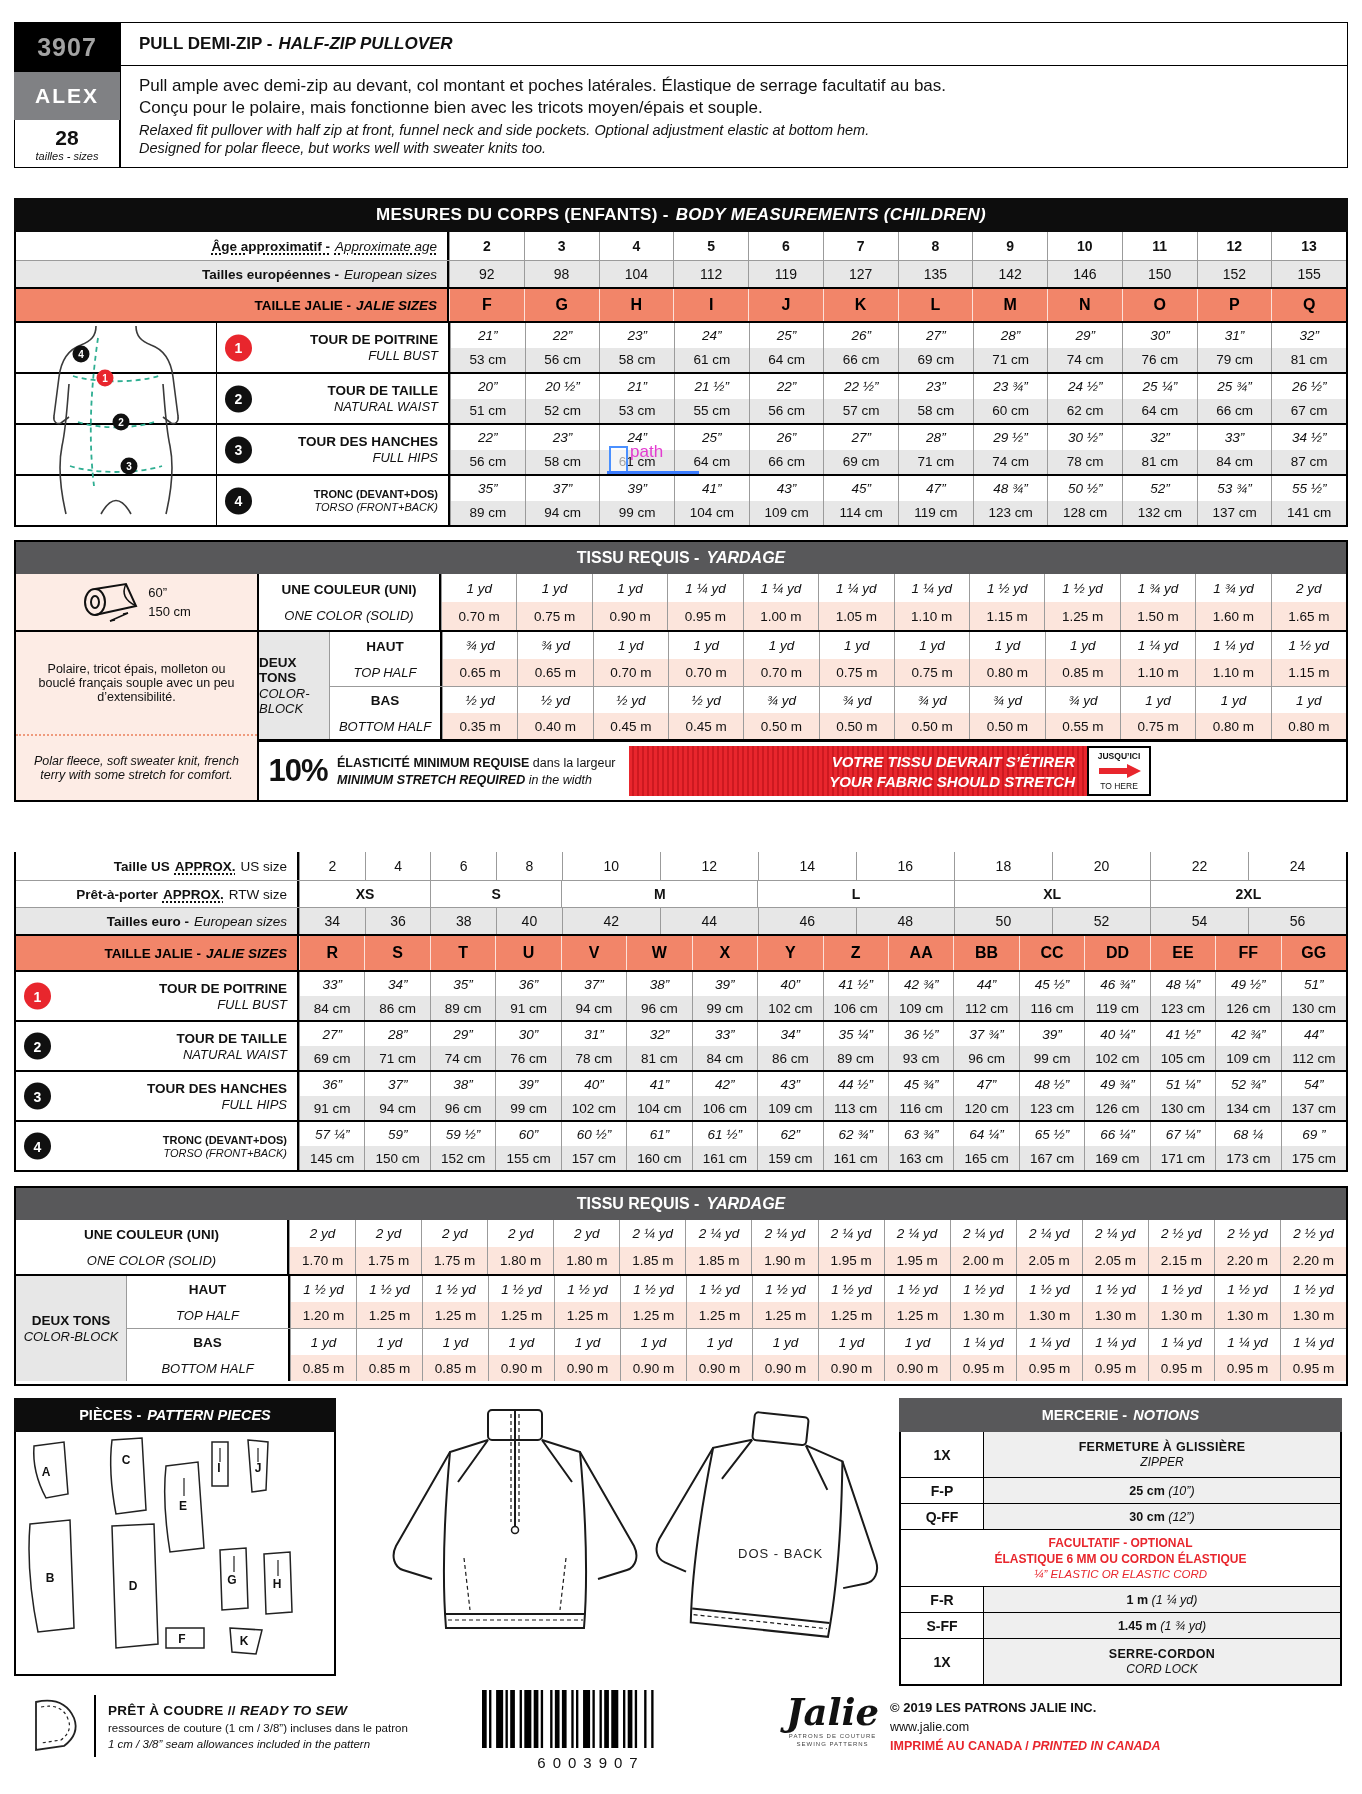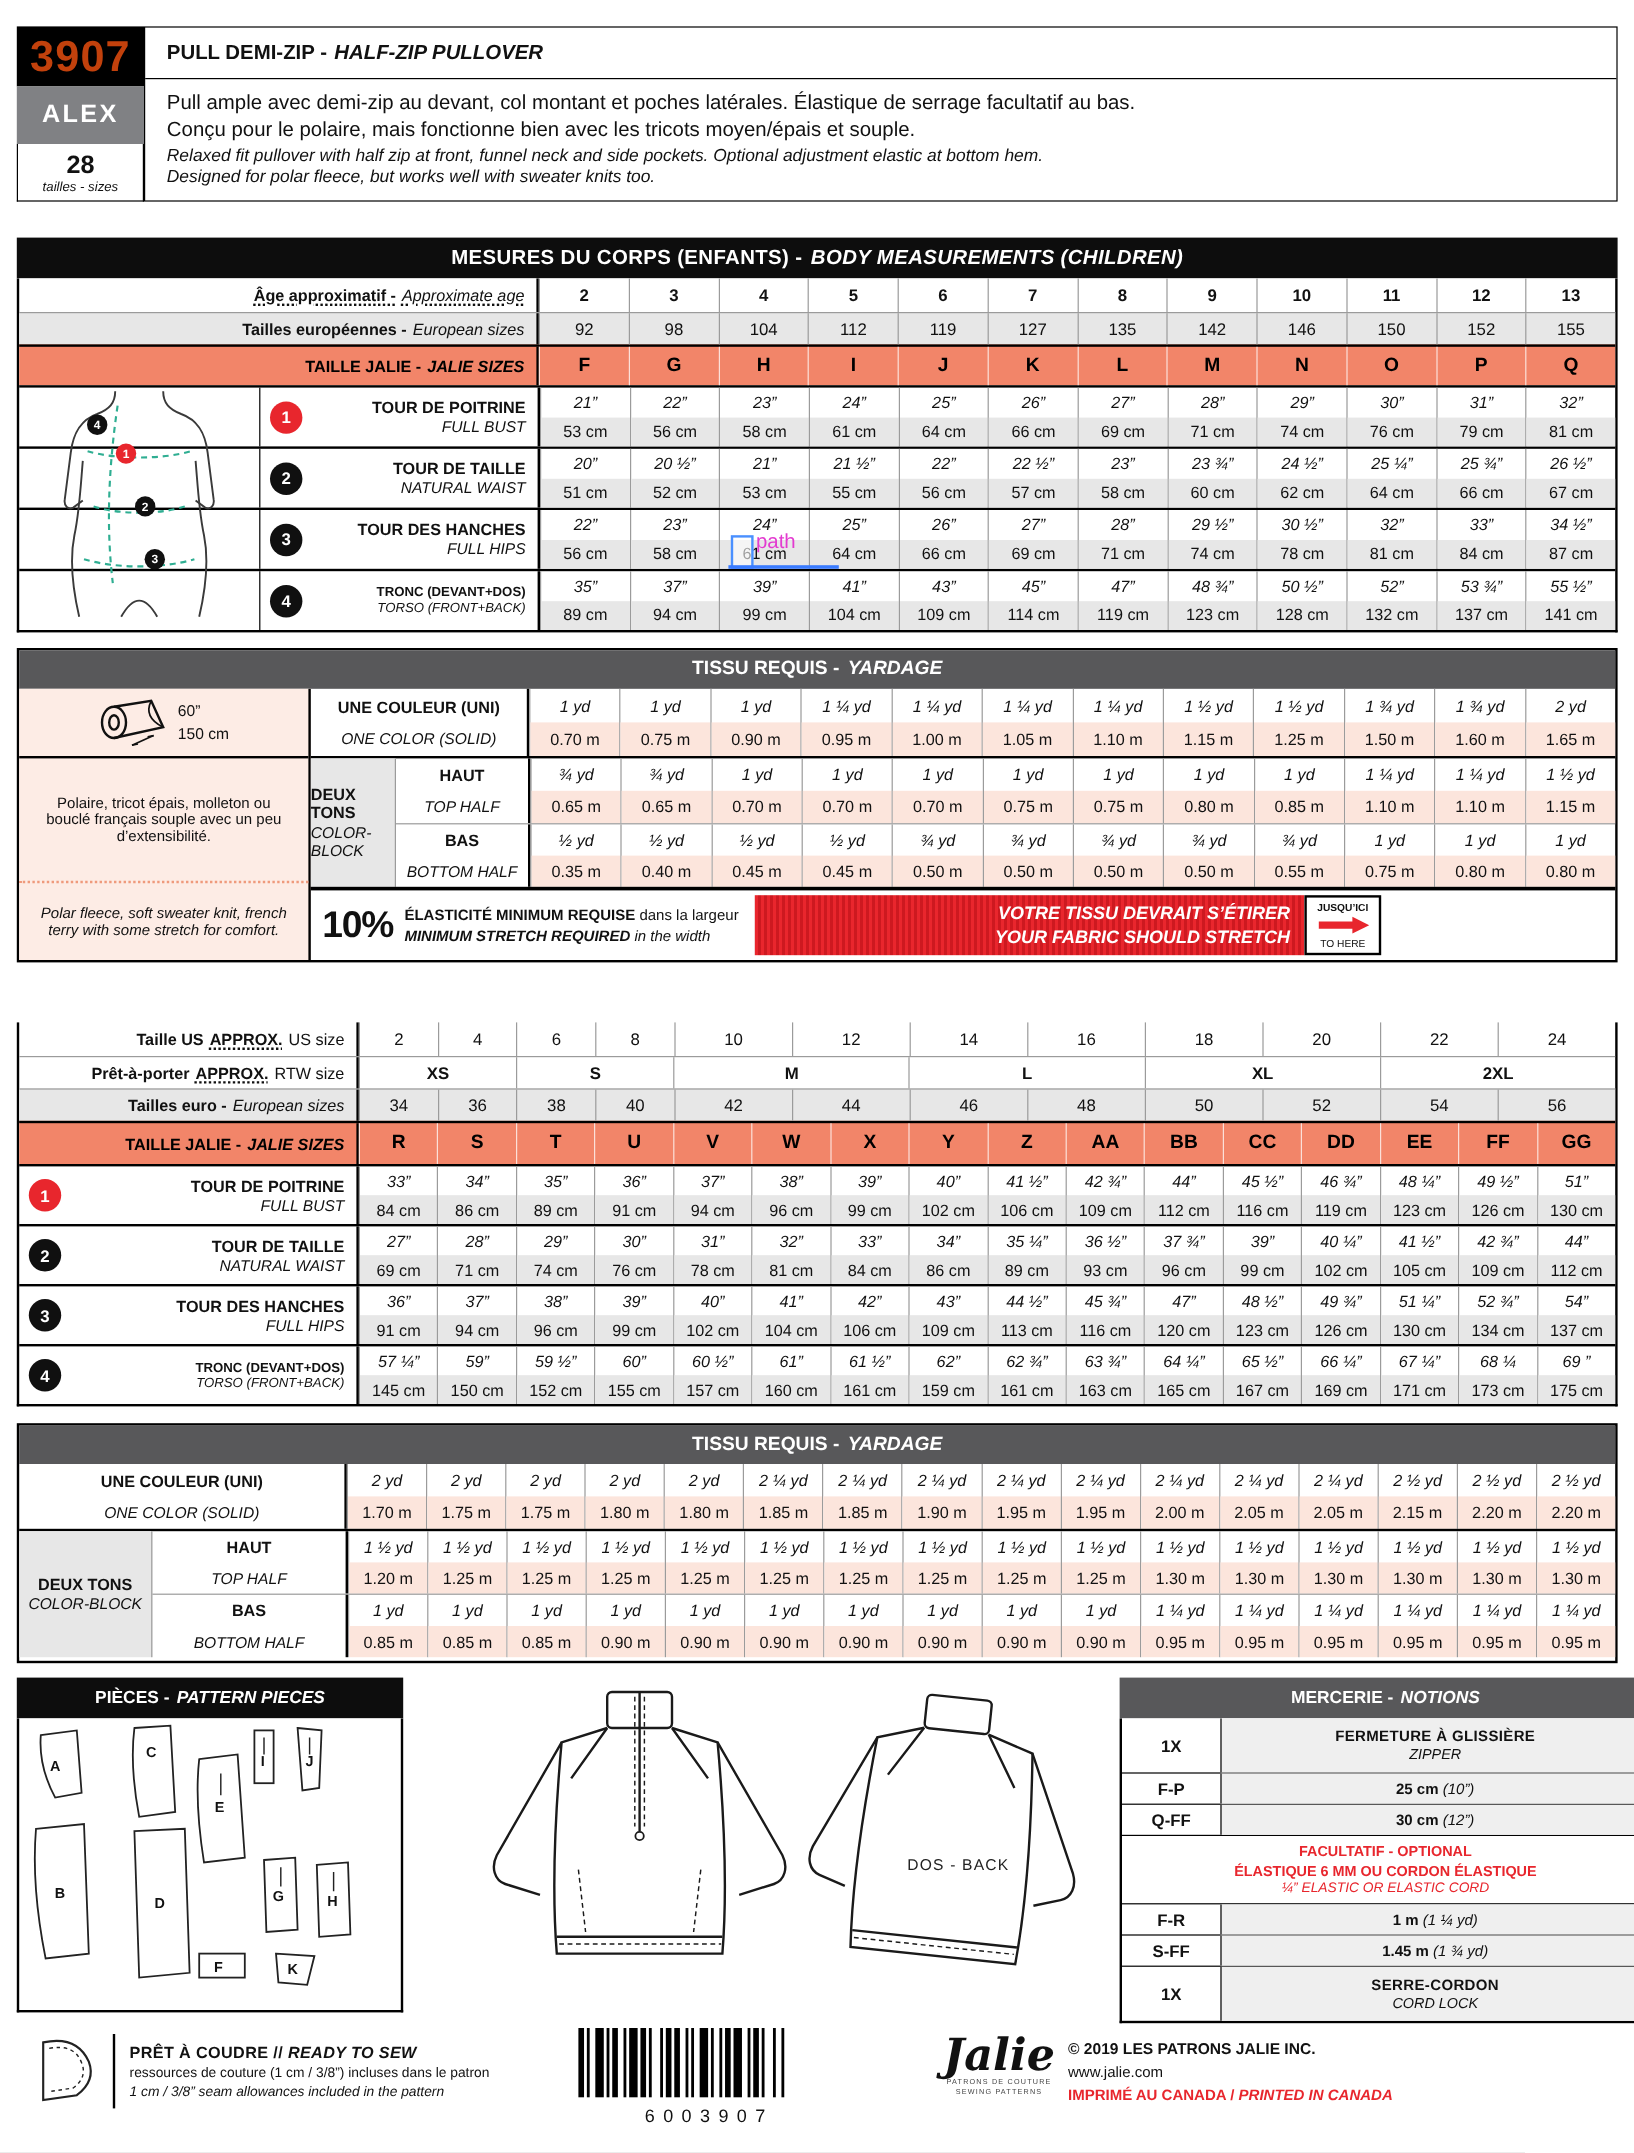--- a/index.html
+++ b/index.html
@@ -2,21 +2,21 @@
 <html><head>
 <meta charset="utf-8">
 <style>
   html,body{margin:0;padding:0;background:#ccc}
   .page{position:relative;width:1362px;height:1794px;background:#fff;font-family:"Liberation Sans",sans-serif;color:#111;overflow:hidden}
   .b{font-weight:bold}.i{font-style:italic}.bi{font-weight:bold;font-style:italic}
   .udot{text-decoration:underline dotted 2px;text-underline-offset:3px}
   
   .hdr{position:absolute;left:14px;top:22px;right:14px;height:146px;display:flex}
   .hdr-left{width:106px;display:flex;flex-direction:column;flex:0 0 auto}
-  .hl-num{height:50px;background:#000;color:#c2410c;font-size:36px;font-weight:bold;display:flex;align-items:center;justify-content:center;letter-spacing:1px}
+  .hl-num{height:50px;background:#000;color:#a3a3a3;font-size:25px;font-weight:bold;display:flex;align-items:center;justify-content:center;letter-spacing:1px}
   .hl-name{height:48px;background:#808184;color:#fff;font-size:21px;font-weight:bold;display:flex;align-items:center;justify-content:center;letter-spacing:2px}
   .hl-count{flex:1;border:1.5px solid #000;border-top:none;display:flex;flex-direction:column;align-items:center;justify-content:center}
   .hl-count .n{font-size:21px;font-weight:bold}
   .hl-count .t{font-size:11px;font-style:italic}
   .hdr-right{flex:1;border:1.5px solid #000;display:flex;flex-direction:column}
   .hr-title{height:42px;border-bottom:1.5px solid #000;display:flex;align-items:center;padding-left:18px;font-size:17px;gap:6px}
   .hr-desc{flex:1;padding:8px 18px;display:flex;flex-direction:column;justify-content:space-around}
   .hr-desc .fr{font-size:17px;line-height:1.3}
   .hr-desc .en{font-size:14.5px;line-height:1.3;font-style:italic}
   
@@ -64,21 +64,21 @@
   .deux{flex:0 0 auto;background:#e7e7e7;display:flex;flex-direction:column;justify-content:center;align-items:center;border-right:1px solid #9b9b9b;gap:1px}
   .deux .fr{font-weight:bold;font-size:13.5px}
   .deux .en{font-style:italic;font-size:13px}
   .stretch{display:flex;align-items:center;border-top:3px solid #000;flex:1;padding:2px 0}
   .pct{width:78px;flex:0 0 auto;font-size:31px;font-weight:bold;display:flex;align-items:center;justify-content:center;letter-spacing:-1px}
   .slbl{width:292px;flex:0 0 auto;display:flex;flex-direction:column;gap:3px;font-size:12.5px}
   .redbar{flex:0 0 458px;align-self:stretch;margin:2px 0;background:repeating-linear-gradient(90deg,#e9262d 0 3px,#cd1920 3px 5px);color:#fff;display:flex;flex-direction:column;justify-content:center;align-items:flex-end;padding-right:12px;font-weight:bold;font-style:italic;font-size:15px;gap:3px;box-sizing:border-box}
   .upto{flex:0 0 64px;align-self:stretch;margin:2px 0;border:2px solid #000;display:flex;flex-direction:column;align-items:center;justify-content:center;font-size:8.5px;font-weight:bold;gap:2px;box-sizing:border-box;background:#fff}
   .upto .en{font-weight:normal}
   
-  .bottom{position:absolute;left:14px;right:4px;top:1398px;display:flex;gap:20px;align-items:flex-start}
+  .bottom{position:absolute;left:14px;right:20px;top:1398px;display:flex;gap:2px;align-items:flex-start}
   .panel-hd{height:34px;background:#0d0d0d;color:#fff;display:flex;align-items:center;justify-content:center;font-size:14.5px;gap:6px}
   .pieces{width:322px;flex:0 0 auto}
   .pieces-body{border:2px solid #000;border-top:none;background:#fff}
   .center{flex:1;position:relative}
   .back-label{position:absolute;left:400px;top:148px;font-size:13px;letter-spacing:1px;color:#222}
   .notions{width:443px;flex:0 0 auto}
   .notions .panel-hd{background:#58585a}
   .nbody{border:2px solid #000;border-top:none;background:#fff}
   .nrow{display:flex;align-items:stretch}
   .nrow+.nrow{border-top:1.5px solid #000}

